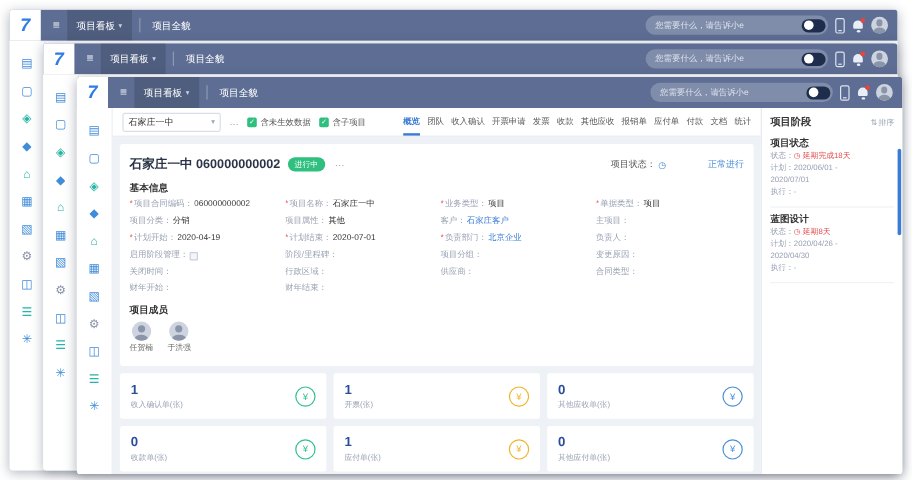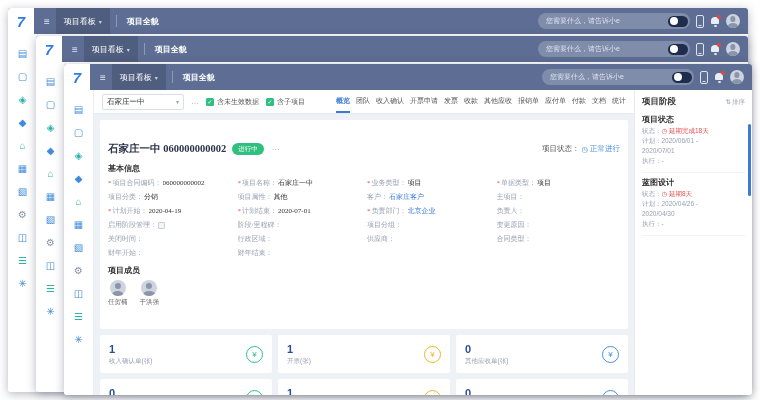--- a/index.html
+++ b/index.html
@@ -14,21 +14,21 @@
   
   .topbar { height:26px; background:#5d6d93; display:flex; align-items:center; gap:6px;
     padding-right:8px; flex:none; }
   .logo { width:26px; height:26px; background:#fff; color:#2f7de1; font-weight:bold;
     font-style:italic; font-size:15px; display:flex; align-items:center; justify-content:center; flex:none; }
   .burger { color:#e6eaf2; font-size:10px; margin-left:4px; }
   .board-seg { background:rgba(0,0,0,.14); height:26px; display:flex; align-items:center;
     padding:0 8px; color:#fff; font-size:8px; gap:3px; }
   .board-seg .caret { font-size:6px; color:#c8d1e4; }
   .vdiv { width:1px; height:12px; background:rgba(255,255,255,.3); }
-  .page-seg { color:#fff; font-size:8px; padding:0 4px; font-weight:bold; }
+  .page-seg { color:#fff; font-size:8px; padding:0 4px; font-weight:normal; }
   .search { margin-left:auto; width:152px; height:16px; border-radius:8px;
     background:rgba(255,255,255,.22); display:flex; align-items:center; padding:0 2px 0 8px; gap:4px; }
   .search-ph { color:#dde3ee; font-size:7px; flex:1; white-space:nowrap; overflow:hidden; }
   .switch { width:20px; height:11px; border-radius:6px; background:#1f2d4d; position:relative; flex:none; }
   .switch::after { content:""; position:absolute; width:8px; height:8px; border-radius:50%;
     background:#fff; left:2px; top:1.5px; }
   .phone { width:8px; height:13px; border:1px solid #dfe4f0; border-radius:2px;
     position:relative; display:inline-block; flex:none; }
   .phone::after { content:""; position:absolute; bottom:1px; left:50%; transform:translateX(-50%);
     width:3px; height:1px; background:#dfe4f0; }
@@ -62,28 +62,28 @@
   .select .caret2 { color:#98a1b3; font-size:6px; }
   .fmore { color:#98a1b3; font-size:8px; }
   .cb { display:flex; align-items:center; gap:3px; font-size:7px; color:#555; flex:none; }
   .cbbox { width:8px; height:8px; background:#2fbf7f; border-radius:1.5px; color:#fff; font-size:6px;
     display:flex; align-items:center; justify-content:center; }
   .tabs { margin-left:auto; display:flex; gap:6px; font-size:7px; color:#555; align-items:stretch; height:100%; }
   .tab { display:flex; align-items:center; border-bottom:2px solid transparent; cursor:pointer; white-space:nowrap; }
   .tab.active { color:#3a7bd5; border-bottom-color:#3a7bd5; font-weight:bold; }
 
   .content { flex:1; padding:6px; display:flex; flex-direction:column; gap:6px; overflow:hidden; min-width:0; }
-  .card { background:#fff; border-radius:2px; padding:22px 8px;font-family:Liberation Serif, serif; }
+  .card { background:#fff; border-radius:2px; padding:10px 8px; }
   .proj-head { display:flex; align-items:center; gap:6px; }
   .proj-title { font-size:10.5px; font-weight:bold; color:#2b3347; }
   .badge { background:#2fbf7f; color:#fff; font-size:6.5px; padding:1.5px 6px; border-radius:7px; }
   .hmore { color:#98a1b3; font-size:8px; margin-left:2px; }
   .proj-status { margin-left:auto; font-size:7.5px; color:#555; display:flex; gap:2px; align-items:center; }
   .clockb { color:#4a90d9; }
-  .statusv { color:#4a90d9; }
+  .statusv { color:#4a90d9;margin-left:33px; }
   .section-label { font-size:8px; font-weight:bold; color:#333; margin:7px 0 4px; }
   .fields { display:grid; grid-template-columns:repeat(4,1fr); row-gap:4px; column-gap:6px; font-size:7px; }
   .field { display:flex; gap:1px; white-space:nowrap; overflow:hidden; align-items:center; line-height:10px; }
   .flabel { color:#98a1b3; flex:none; }
   .req::before { content:"*"; color:#e34d4d; margin-right:1px; }
   .fvalue { color:#333; overflow:hidden; text-overflow:ellipsis; }
   .fvalue.link { color:#3a7bd5; }
   .ckempty { width:7px; height:7px; border:1px solid #c9d0dd; border-radius:1px; background:#f3f5f8; flex:none; }
   .members { display:flex; gap:12px; margin-top:2px; }
   .member { display:flex; flex-direction:column; align-items:center; gap:2px; font-size:6.5px; color:#666; }

